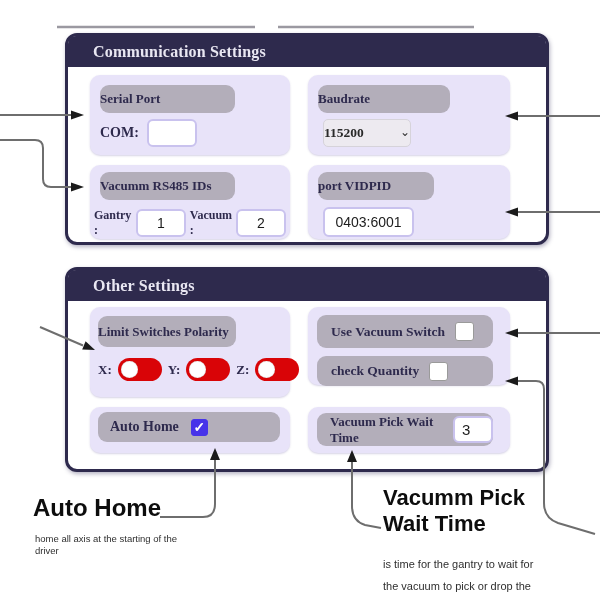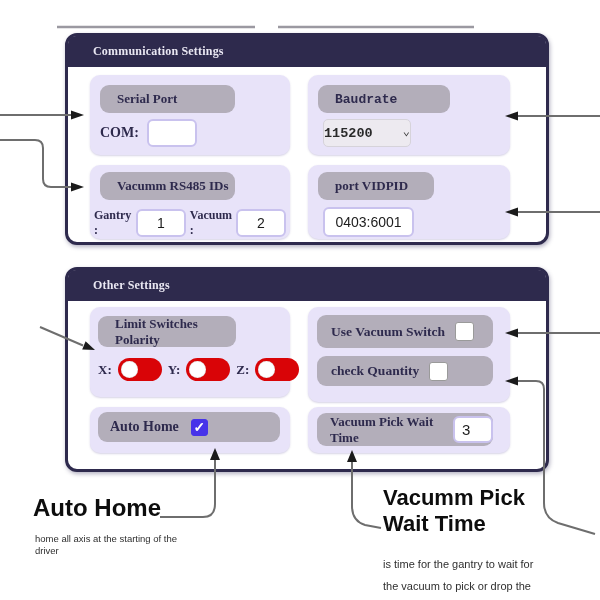--- a/index.html
+++ b/index.html
@@ -12,39 +12,39 @@
   .panel {
     position: absolute; left: 65px; width: 484px; background: #fff;
     border: 3px solid #2e2a4d; border-radius: 12px;
     box-shadow: 1px 2px 4px rgba(40,35,80,.35);
   }
   .panel.comm  { top: 33px;  height: 212px; }
   .panel.other { top: 267px; height: 205px; }
   .panel-header {
     position: absolute; left: 0; top: 0; width: 100%; height: 31px;
     background: #2e2a4d; border-radius: 8px 8px 0 0;
-    color: #e9e7f2; font-size: 12px; font-weight: bold;
+    color: #e9e7f2; font-size: 16px; font-weight: bold;
     line-height: 31px; padding-left: 25px; letter-spacing: .2px;
   }
   .card {
     position: absolute; background: #e8e3f9; border-radius: 10px;
     box-shadow: 0 1px 2px rgba(120,110,170,.3);
   }
   .card.serial   { left: 22px;  top: 39px;  width: 200px; height: 80px; }
-  .card.baud     { left: 240px; top: 39px;  width: 202px; height: 80px; font-family: Liberation Mono, monospace; }
+  .card.baud     { left: 240px; top: 39px;  width: 202px; height: 80px; }
   .card.rs485    { left: 22px;  top: 129px; width: 200px; height: 74px; }
   .card.vidpid   { left: 240px; top: 129px; width: 202px; height: 74px; }
   .card.limits   { left: 22px;  top: 37px;  width: 200px; height: 90px; }
-  .card.vacsw    { left: 240px; top: 37px;  width: 202px; height: 95px; }
+  .card.vacsw    { left: 240px; top: 37px;  width: 202px; height: 78px; }
   .card.autohome { left: 22px;  top: 137px; width: 200px; height: 46px; }
   .card.waittime { left: 240px; top: 137px; width: 202px; height: 46px; padding-left: 31px; }
   .pill {
     position: absolute; background: #b3aeba; border-radius: 9px;
     color: #2e2a4d; font-size: 13px; font-weight: bold;
-    display: flex; align-items: center; padding-left: 17px;
+    display: flex; align-items: center; 
   }
   .pill.serial-pill  { left:10px; top:10px; width:135px; height:28px; }
   .pill.baud-pill    { left:10px; top:10px; width:132px; height:28px; }
   .pill.rs485-pill   { left:10px; top:7px;  width:135px; height:28px; }
   .pill.vidpid-pill  { left:10px; top:7px;  width:116px; height:28px; }
   .pill.limits-pill  { left:8px;  top:9px;  width:138px; height:31px; }
   .pill.row-pill     { gap:10px; }
   .pill.usevac-pill  { left:9px; top:8px;  width:176px; height:33px; padding-left:14px; font-size:13.5px; }
   .pill.chkqty-pill  { left:9px; top:49px; width:176px; height:30px; padding-left:14px; font-size:13.5px; }
   .pill.autohome-pill{ left:8px; top:5px;  width:182px; height:30px; padding-left:12px; font-size:14px; gap:12px; }

